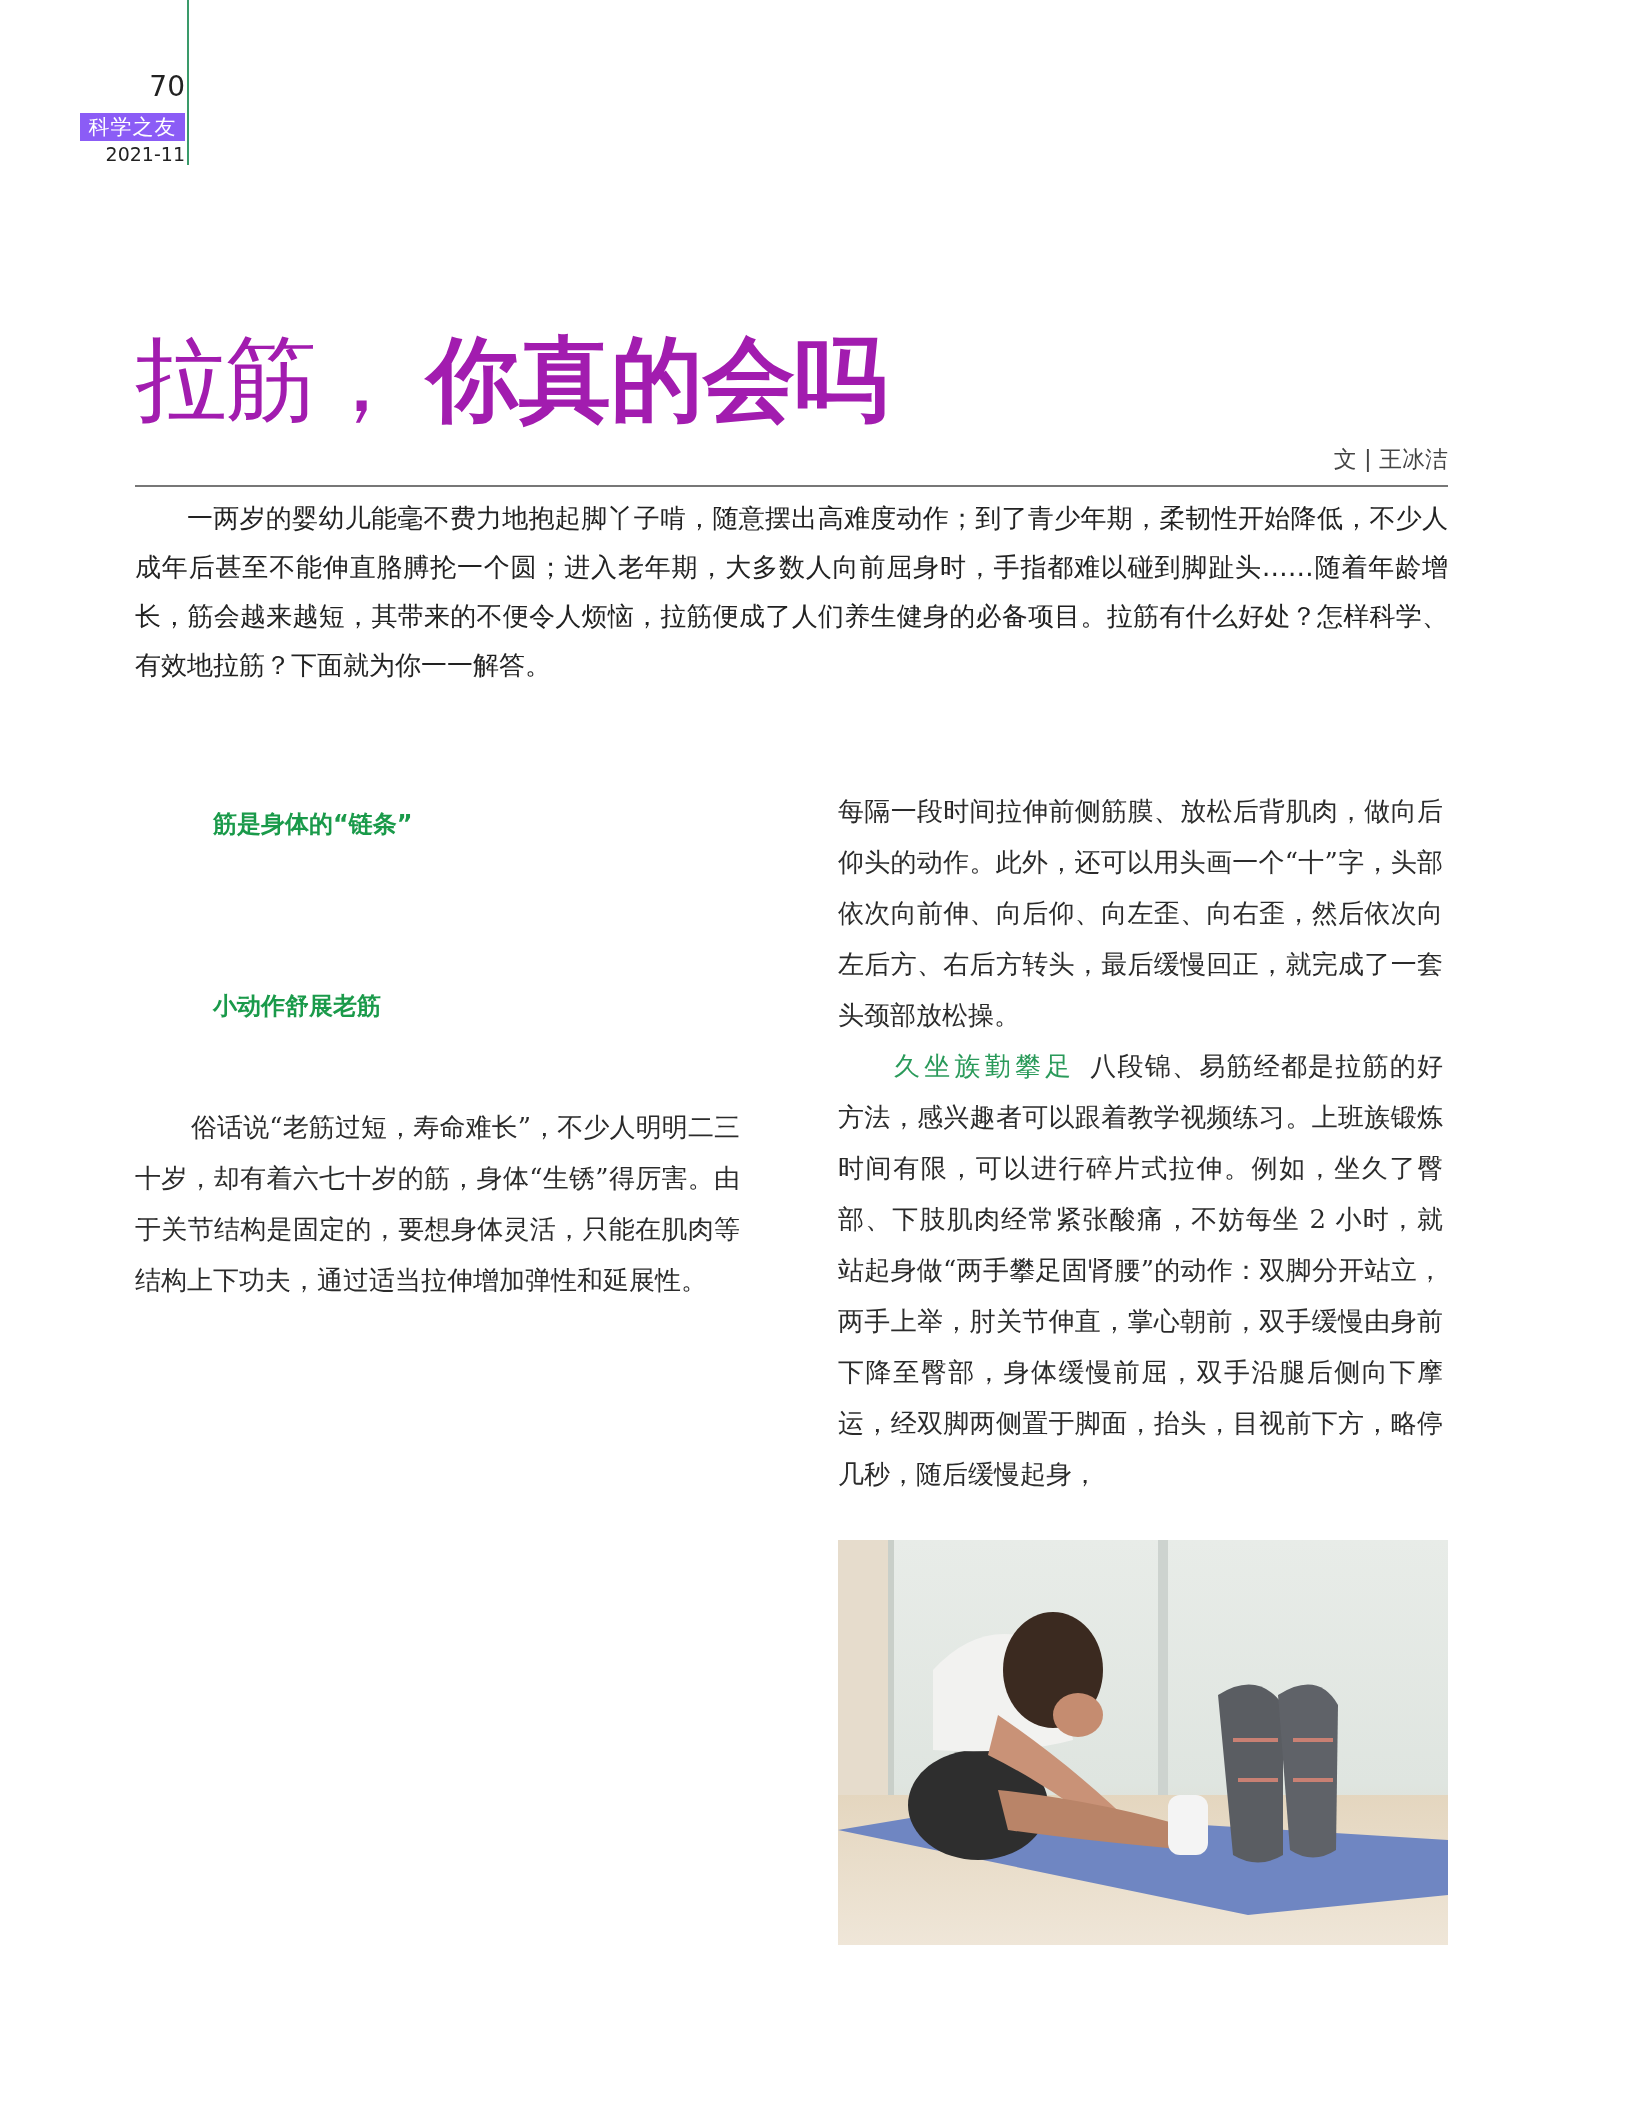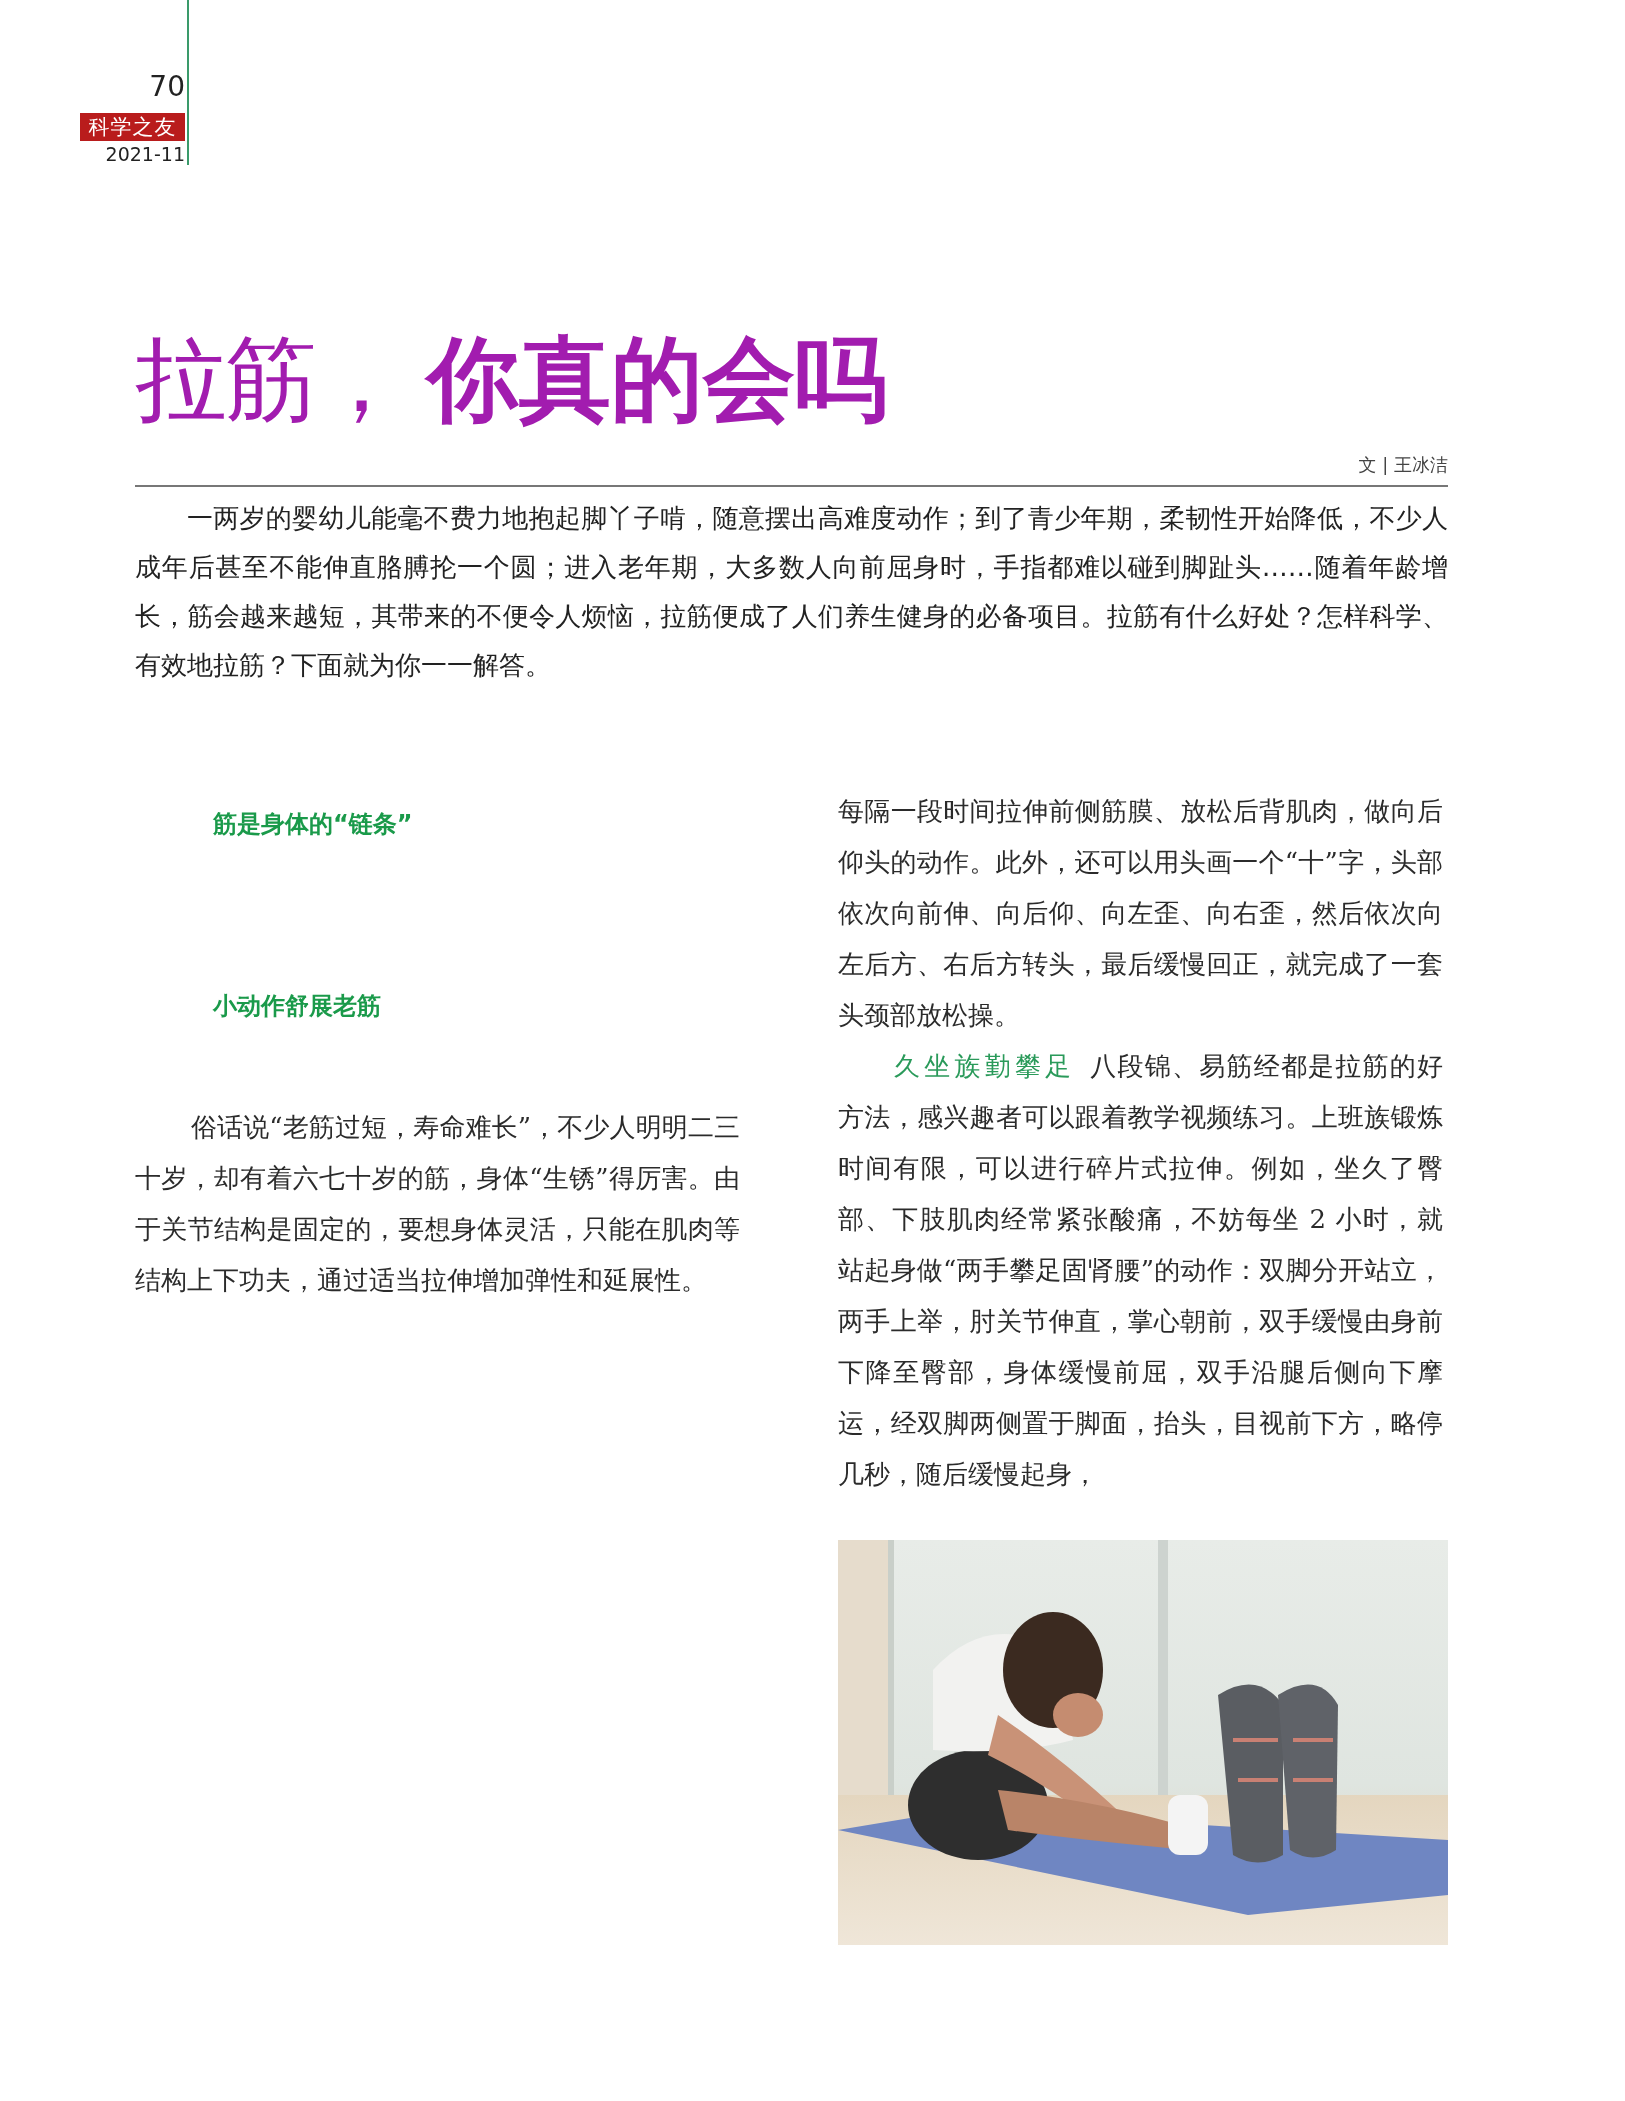--- a/index.html
+++ b/index.html
@@ -1,27 +1,27 @@
 <!DOCTYPE html>
 <html><head>
 <meta charset="utf-8">
 <style>
   html, body { margin:0; padding:0; background:#ffffff; }
   body { width:1625px; height:2101px; position:relative; overflow:hidden;
          font-family:"DejaVu Serif","Liberation Serif",serif; color:#2a2a2a; }
   .abs { position:absolute; }
   .vline { left:187px; top:0; width:2px; height:165px; background:#3a9a6a; }
   .pageno { right:1440px; top:70px; font-family:"DejaVu Sans","Liberation Sans",sans-serif; font-size:28px; color:#222; text-align:right; }
-  .mag { left:80px; top:113px; width:105px; height:28px; background:#b91c1c; color:#fff;
+  .mag { left:80px; top:113px; width:105px; height:28px; background:#8b5cf6; color:#fff;
          font-family:"DejaVu Sans","Liberation Sans",sans-serif; font-size:21px; line-height:28px; text-align:center; letter-spacing:1px; }
   .issue { right:1440px; top:143px; font-family:"DejaVu Sans","Liberation Sans",sans-serif; font-size:19px; color:#222; text-align:right; }
   .title { left:135px; top:325px; font-family:"DejaVu Sans","Liberation Sans",sans-serif; font-size:92px; color:#a21caf; white-space:nowrap; line-height:110px; }
   .title .light { font-weight:300; letter-spacing:-2px; }
   .title .bold { font-weight:bold; margin-left:22px; }
-  .byline { right:177px; top:444px; font-family:"DejaVu Sans","Liberation Sans",sans-serif; font-size:18px; color:#444;margin-top:9px; }
+  .byline { right:177px; top:444px; font-family:"DejaVu Sans","Liberation Sans",sans-serif; font-size:23px; color:#444; }
   .rule { left:135px; top:485px; width:1313px; height:2px; background:#777; }
   .intro { left:135px; top:494px; width:1313px; font-family:"DejaVu Sans","Liberation Sans",sans-serif;
            font-size:26px; line-height:49px; color:#222; text-indent:52px; text-align:justify; margin:0; }
   .col { width:605px; }
   .colL { left:135px; }
   .colR { left:838px; }
   .h2 { font-family:"DejaVu Sans","Liberation Sans",sans-serif; font-size:24px; color:#1a9a4a; margin:18px; padding-left:60px; }
   .p { margin:0; font-size:26px; line-height:51px; text-align:justify; text-indent:56px; color:#2b2b2b; }
   .p.noindent { text-indent:0; }
   .lead { color:#2a9a5a; letter-spacing:3px; margin-right:15px; }

